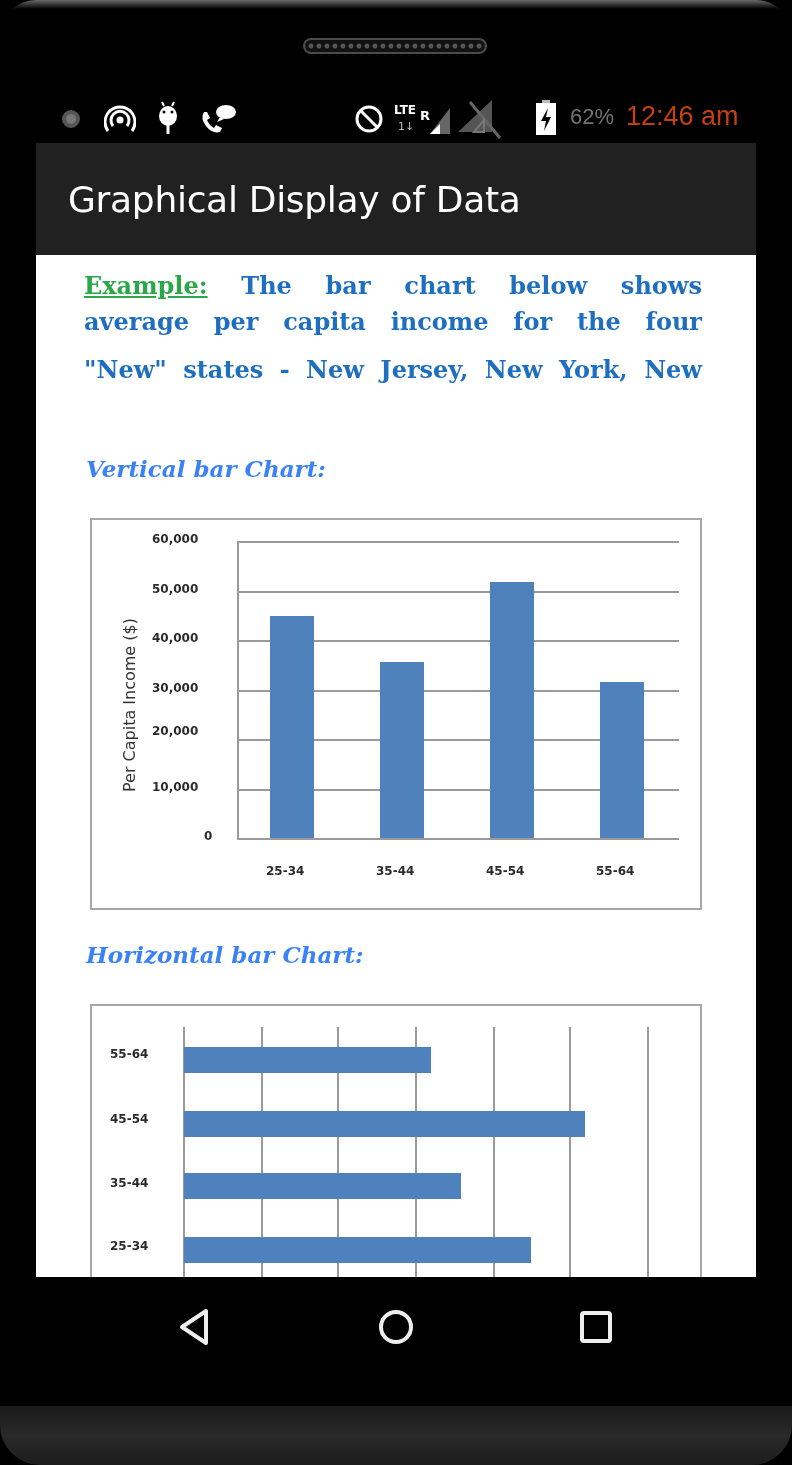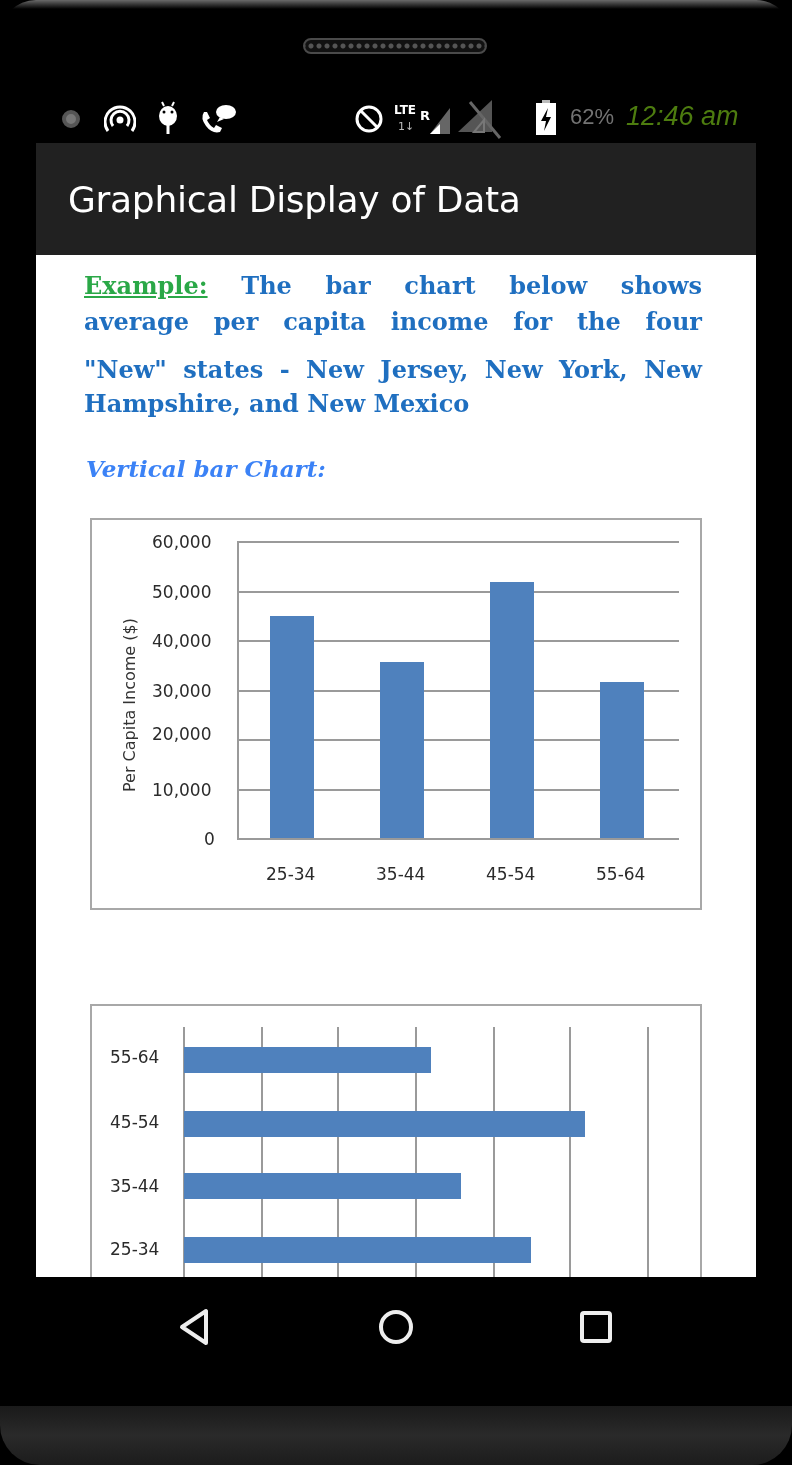--- a/index.html
+++ b/index.html
@@ -21,21 +21,21 @@
     position: absolute; left: 0; top: 1406px; width: 792px; height: 59px;
     border-radius: 0 0 40px 40px;
     background: linear-gradient(#1a1a1a, #2a2a2a 50%, #1c1c1c);
   }
 
   
   .statusbar { position: absolute; left: 36px; top: 96px; width: 720px; height: 46px; color: #fff; }
   .sb-icon { position: absolute; top: 6px; }
   .sb-dot { left: 26px; top: 14px; width: 18px; height: 18px; border-radius: 50%; background: #777; border: 4px solid #555; }
   .sb-battery-pct { position: absolute; left: 534px; top: 8px; font-size: 22px; color: #737373; }
-  .sb-time { position: absolute; left: 590px; top: 5px; font-size: 27px; color: #4d7c0f; font-style: italic; }
+  .sb-time { position: absolute; left: 590px; top: 5px; font-size: 27px; color: #c2410c; }
 
   
   .appbar {
     position: absolute; left: 36px; top: 143px; width: 720px; height: 112px;
     background: #212121; box-shadow: 0 3px 5px rgba(0,0,0,0.35);
   }
   .appbar-title {
     position: absolute; left: 32px; top: 36px; font-size: 36px; color: #fff;
     font-family: "DejaVu Sans", sans-serif; letter-spacing: -0.3px;
   }
@@ -47,21 +47,21 @@
     font-family: "DejaVu Serif", serif; font-size: 24px; text-align: justify; text-align-last: justify;
   }
   .para.last { text-align-last: left; }
   .example-label { color: #2aa847; text-decoration: underline; }
   .section-heading {
     position: absolute; left: 50px; color: #3b82f6; font-weight: bold; font-style: italic;
     font-family: "DejaVu Serif", serif; font-size: 23px;
   }
 
   .chart-frame { position: absolute; border: 2px solid #a8a8a8; background: #fff; }
-  .tick-label { position: absolute; font-size: 17px; font-weight: normal; color: #2b2b2b; font-family: "DejaVu Sans", sans-serif; }
+  .tick-label { position: absolute; font-size: 12px; font-weight: bold; color: #2b2b2b; font-family: "DejaVu Sans", sans-serif; }
   .gridline-h { position: absolute; height: 2px; background: #9a9a9a; }
   .gridline-v { position: absolute; width: 2px; background: #9a9a9a; }
   .bar { position: absolute; background: #4f81bd; }
   .ylabel {
     position: absolute; font-size: 16px; color: #333; white-space: nowrap;
     transform: rotate(-90deg); transform-origin: left top;
     font-family: "DejaVu Sans", sans-serif;
   }
 
   
@@ -124,21 +124,20 @@
   <span class="appbar-title">Graphical Display of Data</span>
 </div>
 
 <div class="content">
   <div class="para" style="top:52px">average per capita income for the four</div>
   <div class="para" style="top:16px">
     <span class="example-label">Example:</span>
     <span>The bar chart below shows</span>
   </div>
   <div class="para" style="top:100px">"New" states - New Jersey, New York, New</div>
-  <div class="para last" style="top:134px">Hampshire, and New Mexico</div>
 
   <div class="section-heading" style="top:200px">Vertical bar Chart:</div>
 
   <div class="chart-frame" style="left:54px;top:263px;width:612px;height:392px;">
     <div class="ylabel" style="left:28px;top:272px;">Per Capita Income ($)</div>
 
     <span class="tick-label" style="left:60px;top:12px;">60,000</span>
     <span class="tick-label" style="left:60px;top:62px;">50,000</span>
     <span class="tick-label" style="left:60px;top:111px;">40,000</span>
     <span class="tick-label" style="left:60px;top:161px;">30,000</span>
@@ -159,20 +158,21 @@
     <div class="bar" style="left:288px;top:142px;width:44px;height:176px;"></div>
     <div class="bar" style="left:398px;top:62px;width:44px;height:256px;"></div>
     <div class="bar" style="left:508px;top:162px;width:44px;height:156px;"></div>
 
     <span class="tick-label" style="left:174px;top:344px;">25-34</span>
     <span class="tick-label" style="left:284px;top:344px;">35-44</span>
     <span class="tick-label" style="left:394px;top:344px;">45-54</span>
     <span class="tick-label" style="left:504px;top:344px;">55-64</span>
   </div>
 
+  <div class="section-heading" style="top:686px">Horizontal bar Chart:</div>
 
   <div class="chart-frame" style="left:54px;top:749px;width:612px;height:320px;">
     <div class="gridline-v" style="left:91px;top:21px;height:300px;"></div>
     <div class="gridline-v" style="left:169px;top:21px;height:300px;"></div>
     <div class="gridline-v" style="left:245px;top:21px;height:300px;"></div>
     <div class="gridline-v" style="left:323px;top:21px;height:300px;"></div>
     <div class="gridline-v" style="left:401px;top:21px;height:300px;"></div>
     <div class="gridline-v" style="left:477px;top:21px;height:300px;"></div>
     <div class="gridline-v" style="left:555px;top:21px;height:300px;"></div>
 

